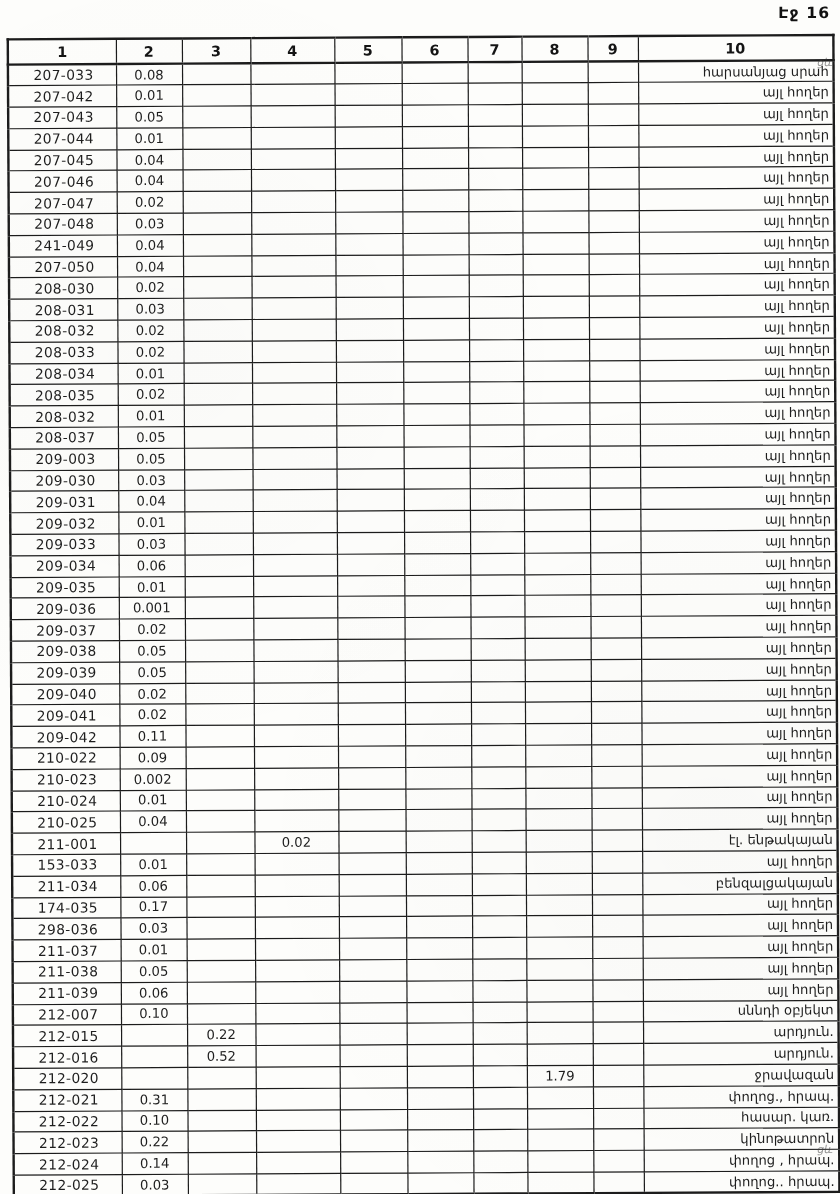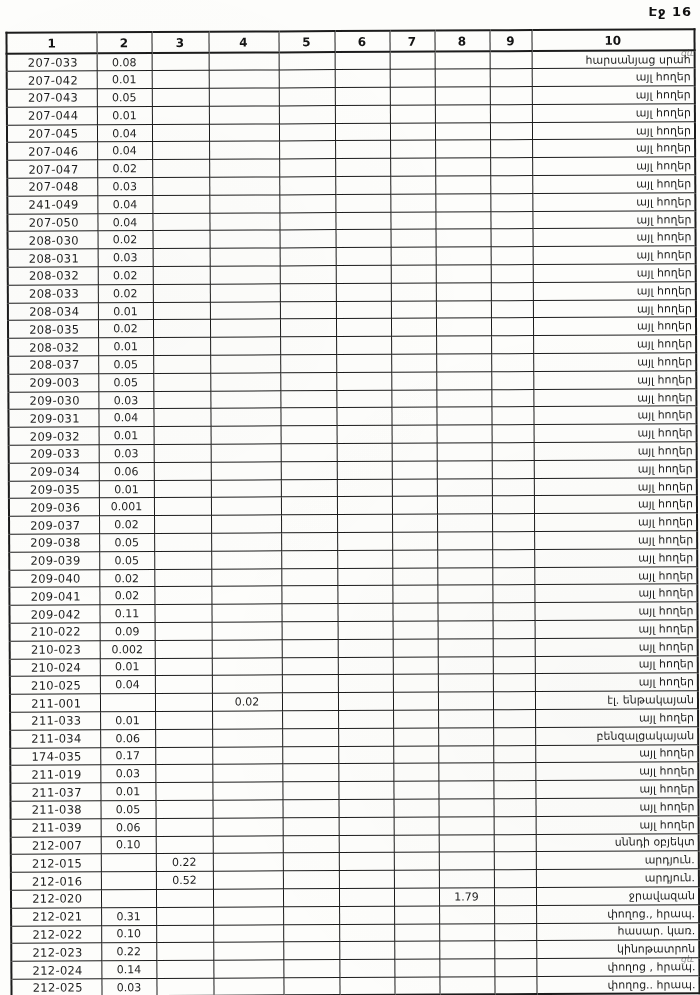--- a/index.html
+++ b/index.html
@@ -570,21 +570,21 @@
           <td class="val"></td>
           <td class="val">0.02</td>
           <td class="val"></td>
           <td class="val"></td>
           <td class="val"></td>
           <td class="val"></td>
           <td class="val"></td>
           <td class="label10">էլ. ենթակայան</td>
         </tr>
         <tr>
-          <td class="code">211-033</td>
+          <td class="code">153-033</td>
           <td class="val">0.01</td>
           <td class="val"></td>
           <td class="val"></td>
           <td class="val"></td>
           <td class="val"></td>
           <td class="val"></td>
           <td class="val"></td>
           <td class="val"></td>
           <td class="label10">այլ հողեր</td>
         </tr>
@@ -606,21 +606,21 @@
           <td class="val"></td>
           <td class="val"></td>
           <td class="val"></td>
           <td class="val"></td>
           <td class="val"></td>
           <td class="val"></td>
           <td class="val"></td>
           <td class="label10">այլ հողեր</td>
         </tr>
         <tr>
-          <td class="code">211-019</td>
+          <td class="code">298-036</td>
           <td class="val">0.03</td>
           <td class="val"></td>
           <td class="val"></td>
           <td class="val"></td>
           <td class="val"></td>
           <td class="val"></td>
           <td class="val"></td>
           <td class="val"></td>
           <td class="label10">այլ հողեր</td>
         </tr>

